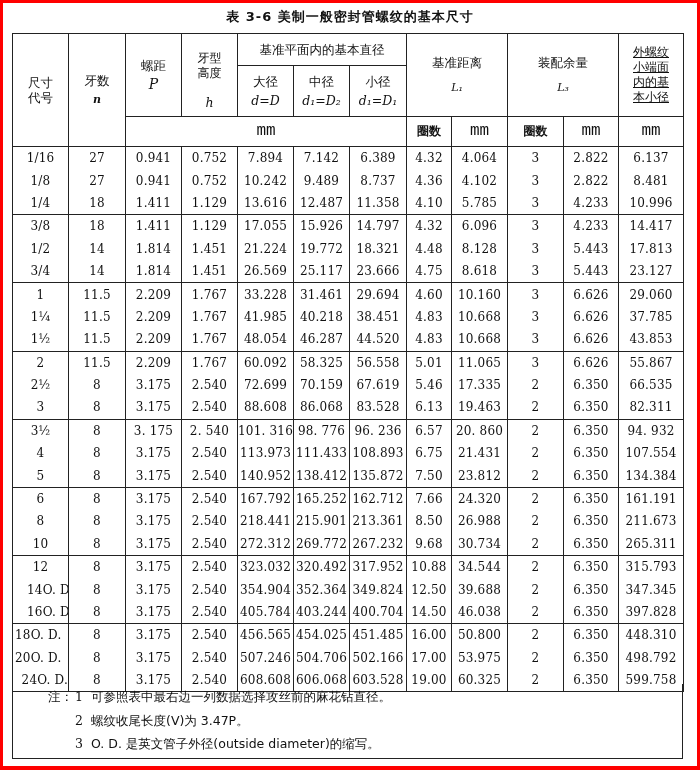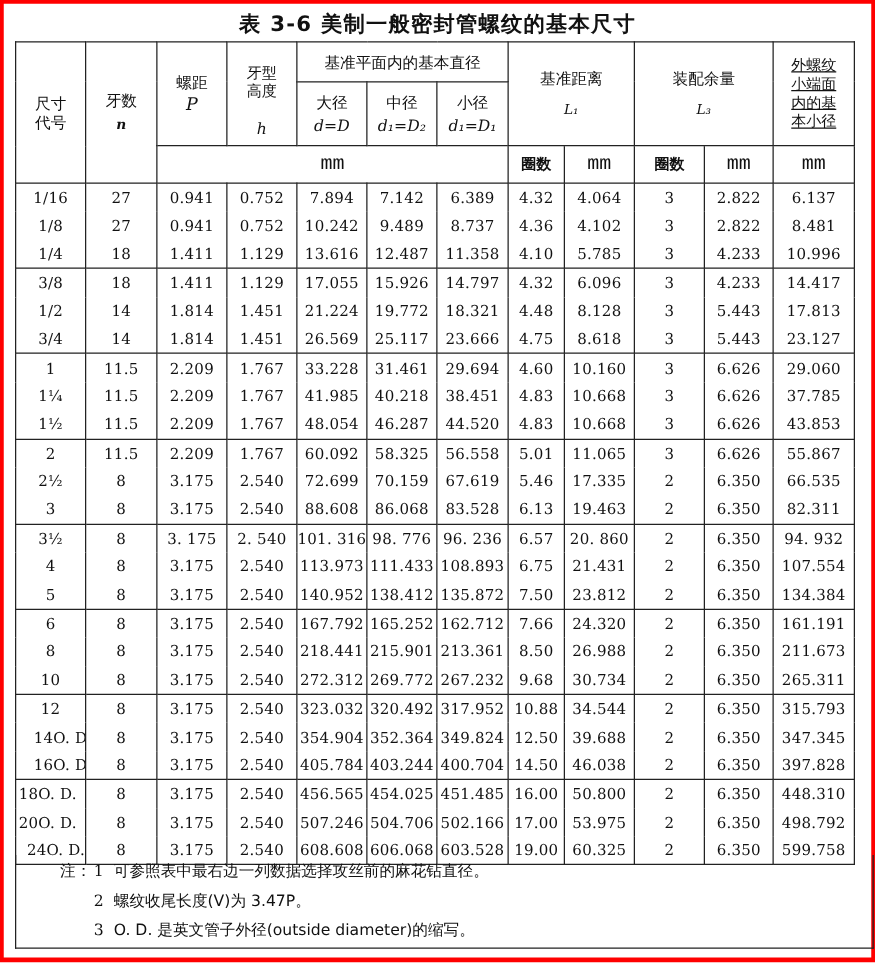--- a/index.html
+++ b/index.html
@@ -12,21 +12,21 @@
   }
   .frame {
     position: absolute; left: 0; top: 0; width: 700px; height: 770px;
     box-sizing: border-box;
     border: 3px solid #ff0000;
     border-right-width: 3px;
     border-bottom-width: 4px;
   }
   .title {
     position: absolute; left: 0; top: 8px; width: 700px; text-align: center;
-    font-family: "DejaVu Sans", sans-serif; font-weight: bold; font-size: 17px;
+    font-family: "DejaVu Sans", sans-serif; font-weight: bold; font-size: 13px;
     letter-spacing: 1px;
   }
   table.main {
     position: absolute; left: 12px; top: 33px; width: 671px;
     border-collapse: collapse; table-layout: fixed;
     font-size: 12px;
   }
   table.main td, table.main th {
     border-left: 1px solid #222; border-right: 1px solid #222;
     padding: 0; text-align: center; font-weight: normal;
@@ -37,21 +37,21 @@
   table.main thead tr.unit th.cn { font-family: "DejaVu Sans", sans-serif; font-weight: bold; font-size: 12px; }
   .hdr-tall { height: 112px; }
   .it { font-style: italic; font-family: "DejaVu Serif", serif; }
   .multi { white-space: normal !important; line-height: 15px !important; font-size: 12px; }
   tbody tr td { height: 22.4px; font-family: "DejaVu Serif", "Liberation Serif", serif; font-size: 12px; letter-spacing: 0.2px; }
   tbody tr.grp-end td { border-bottom: 1px solid #222; }
   tbody tr.grp-start td { border-top: 1px solid #222; }
   .notes {
     position: absolute; left: 12px; top: 684px; width: 669px; height: 74px;
     border-left: 1px solid #222; border-right: 1px solid #222; border-bottom: 1px solid #222;
-    font-family: "DejaVu Sans", sans-serif; font-size: 12.5px; padding-left: 16px;
+    font-family: "DejaVu Sans", sans-serif; font-size: 12.5px;
   }
   .note { position: absolute; left: 0; white-space: nowrap; }
   .note .lead { display: inline-block; width: 60px; text-align: right; }
   .note .num { display: inline-block; width: 22px; text-align: center; font-family: "DejaVu Serif", serif; }
   .note .txt { padding-left: 6px; }
 </style>
 </head>
 <body>
 
 <div class="frame"></div>

